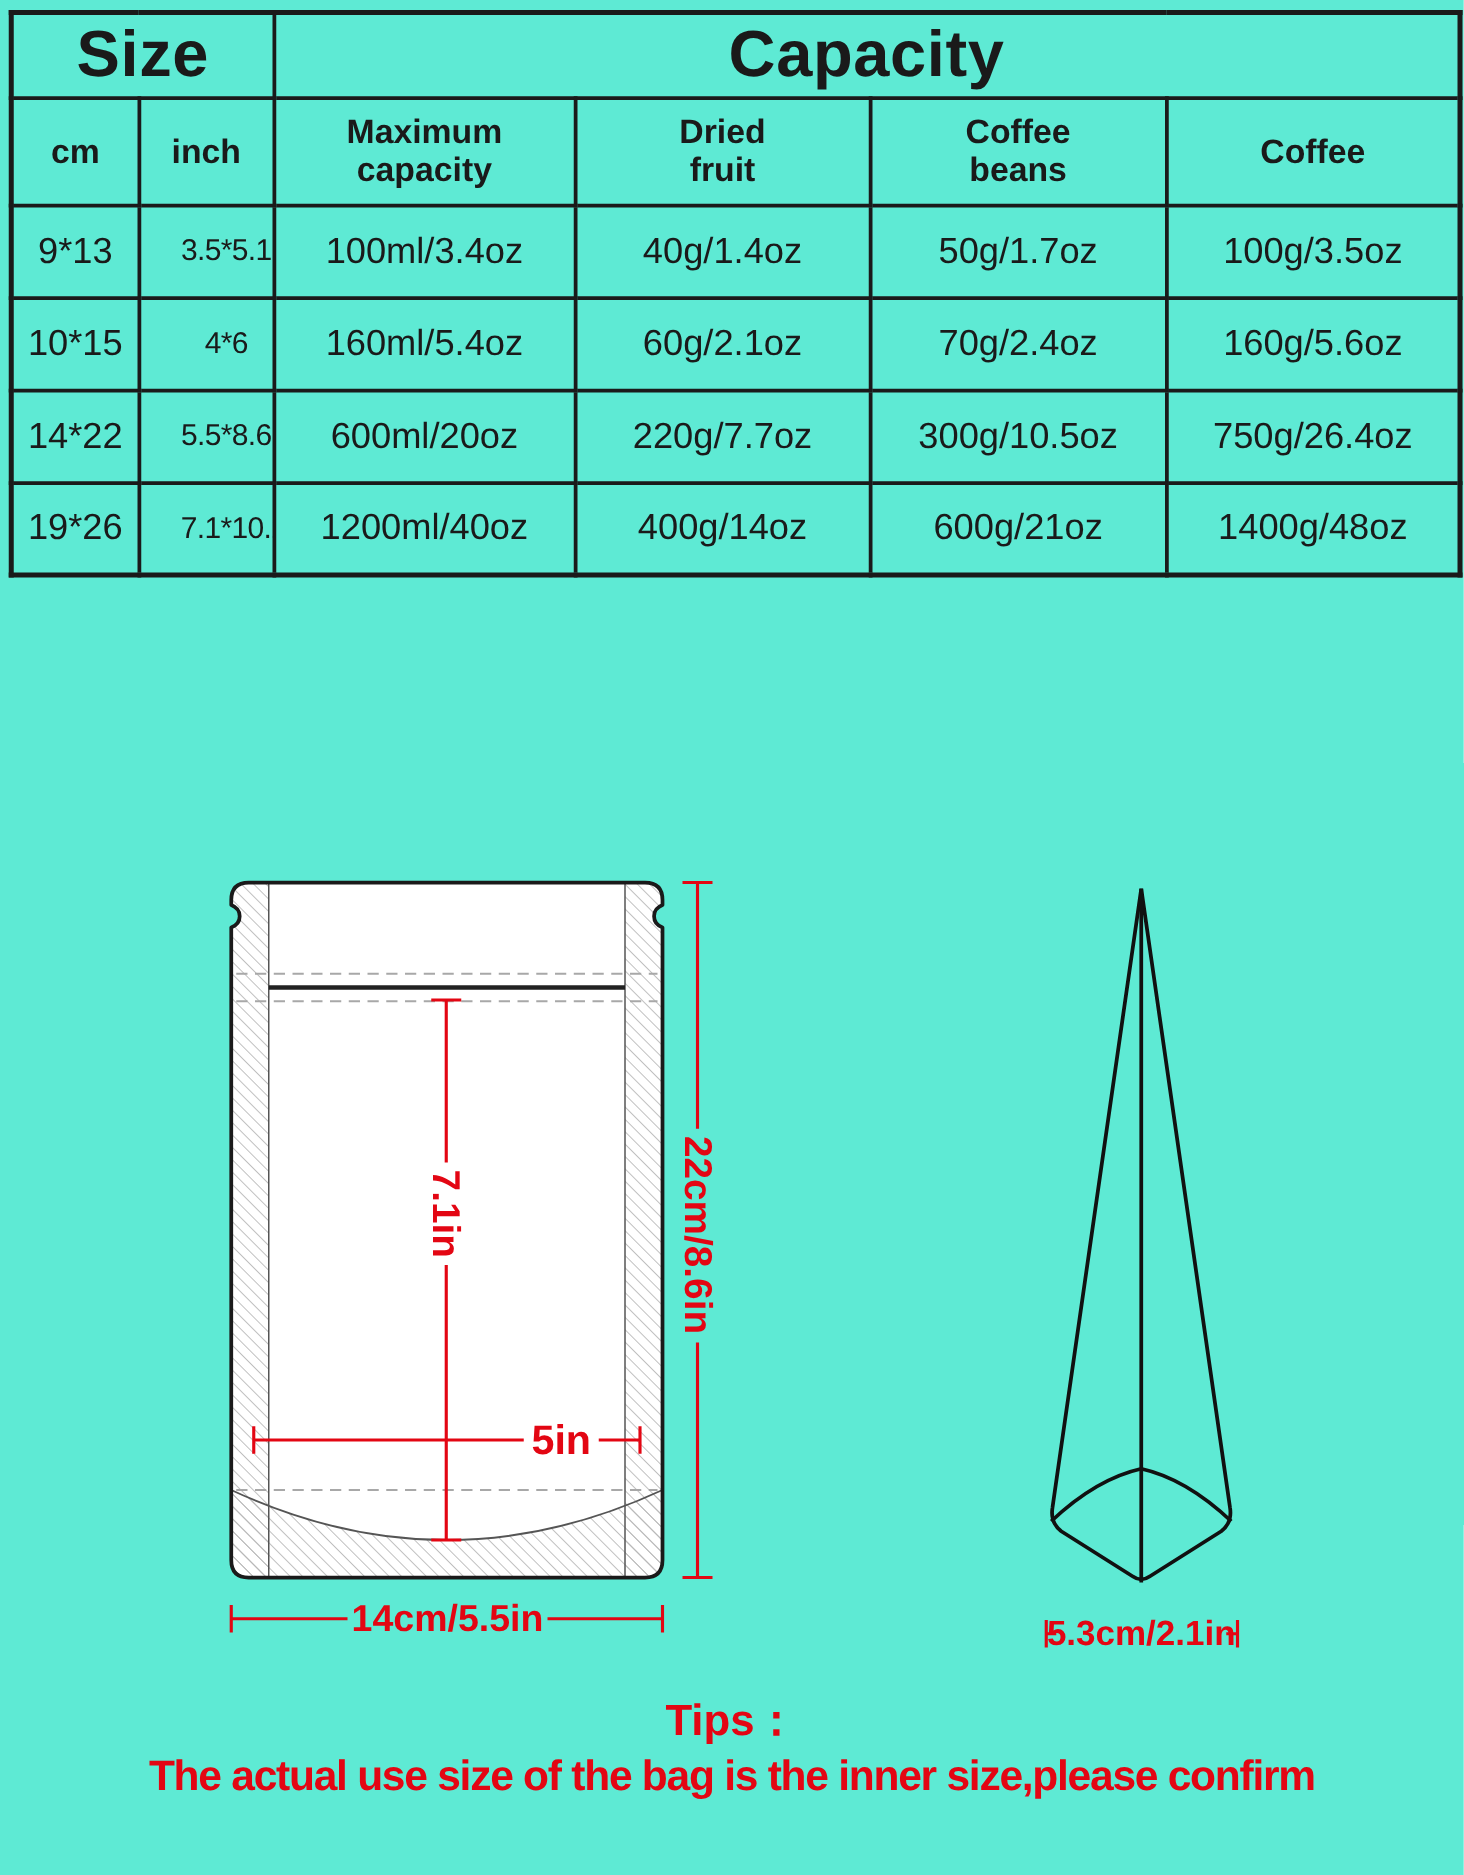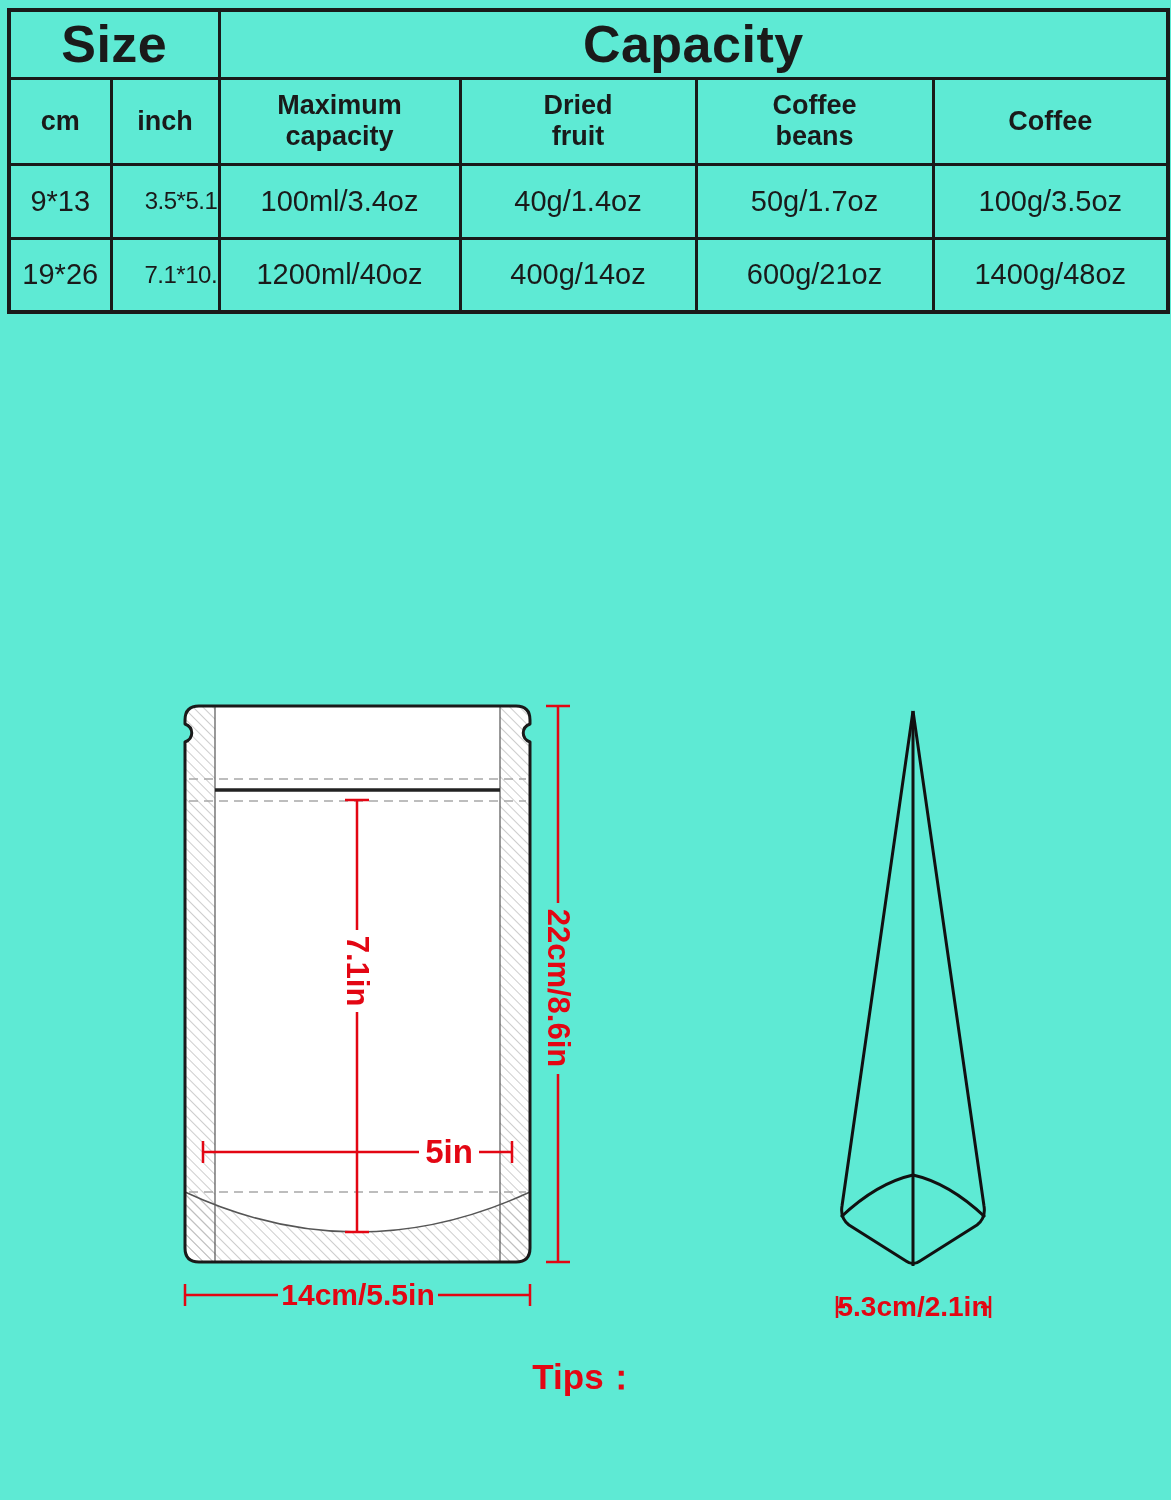--- a/index.html
+++ b/index.html
@@ -77,20 +77,36 @@
     </tr>
     <tr class="datarow">
       <td>9*13</td>
       <td>3.5*5.1</td>
       <td>100ml/3.4oz</td>
       <td>40g/1.4oz</td>
       <td>50g/1.7oz</td>
       <td>100g/3.5oz</td>
     </tr>
     <tr class="datarow">
+      <td>10*15</td>
+      <td>4*6</td>
+      <td>160ml/5.4oz</td>
+      <td>60g/2.1oz</td>
+      <td>70g/2.4oz</td>
+      <td>160g/5.6oz</td>
+    </tr>
+    <tr class="datarow">
+      <td>14*22</td>
+      <td>5.5*8.6</td>
+      <td>600ml/20oz</td>
+      <td>220g/7.7oz</td>
+      <td>300g/10.5oz</td>
+      <td>750g/26.4oz</td>
+    </tr>
+    <tr class="datarow">
       <td>19*26</td>
       <td>7.1*10.2</td>
       <td>1200ml/40oz</td>
       <td>400g/14oz</td>
       <td>600g/21oz</td>
       <td>1400g/48oz</td>
     </tr>
   </tbody>
     </table>
 
@@ -133,15 +149,16 @@
 
     <g stroke="#111111" stroke-width="3" fill="none" stroke-linejoin="round">
       <path d="M913,711 L842,1206 Q840,1218 849,1225 L906,1261 Q913,1266 920,1261 L977,1225 Q986,1218 984,1206 L913,711"></path>
       <path d="M841,1217 Q877,1183 913,1175 Q949,1183 985,1217"></path>
       <line x1="913" y1="711" x2="913" y2="1266"></line>
     </g>
   </svg>
 
   <div class="tips" style="color:#e30613">
     <div class="tips-title">Tips：</div>
+    <div class="tips-line">The actual use size of the bag is the inner size,please confirm</div>
   </div>
 
 </div>
 
 </body></html>

